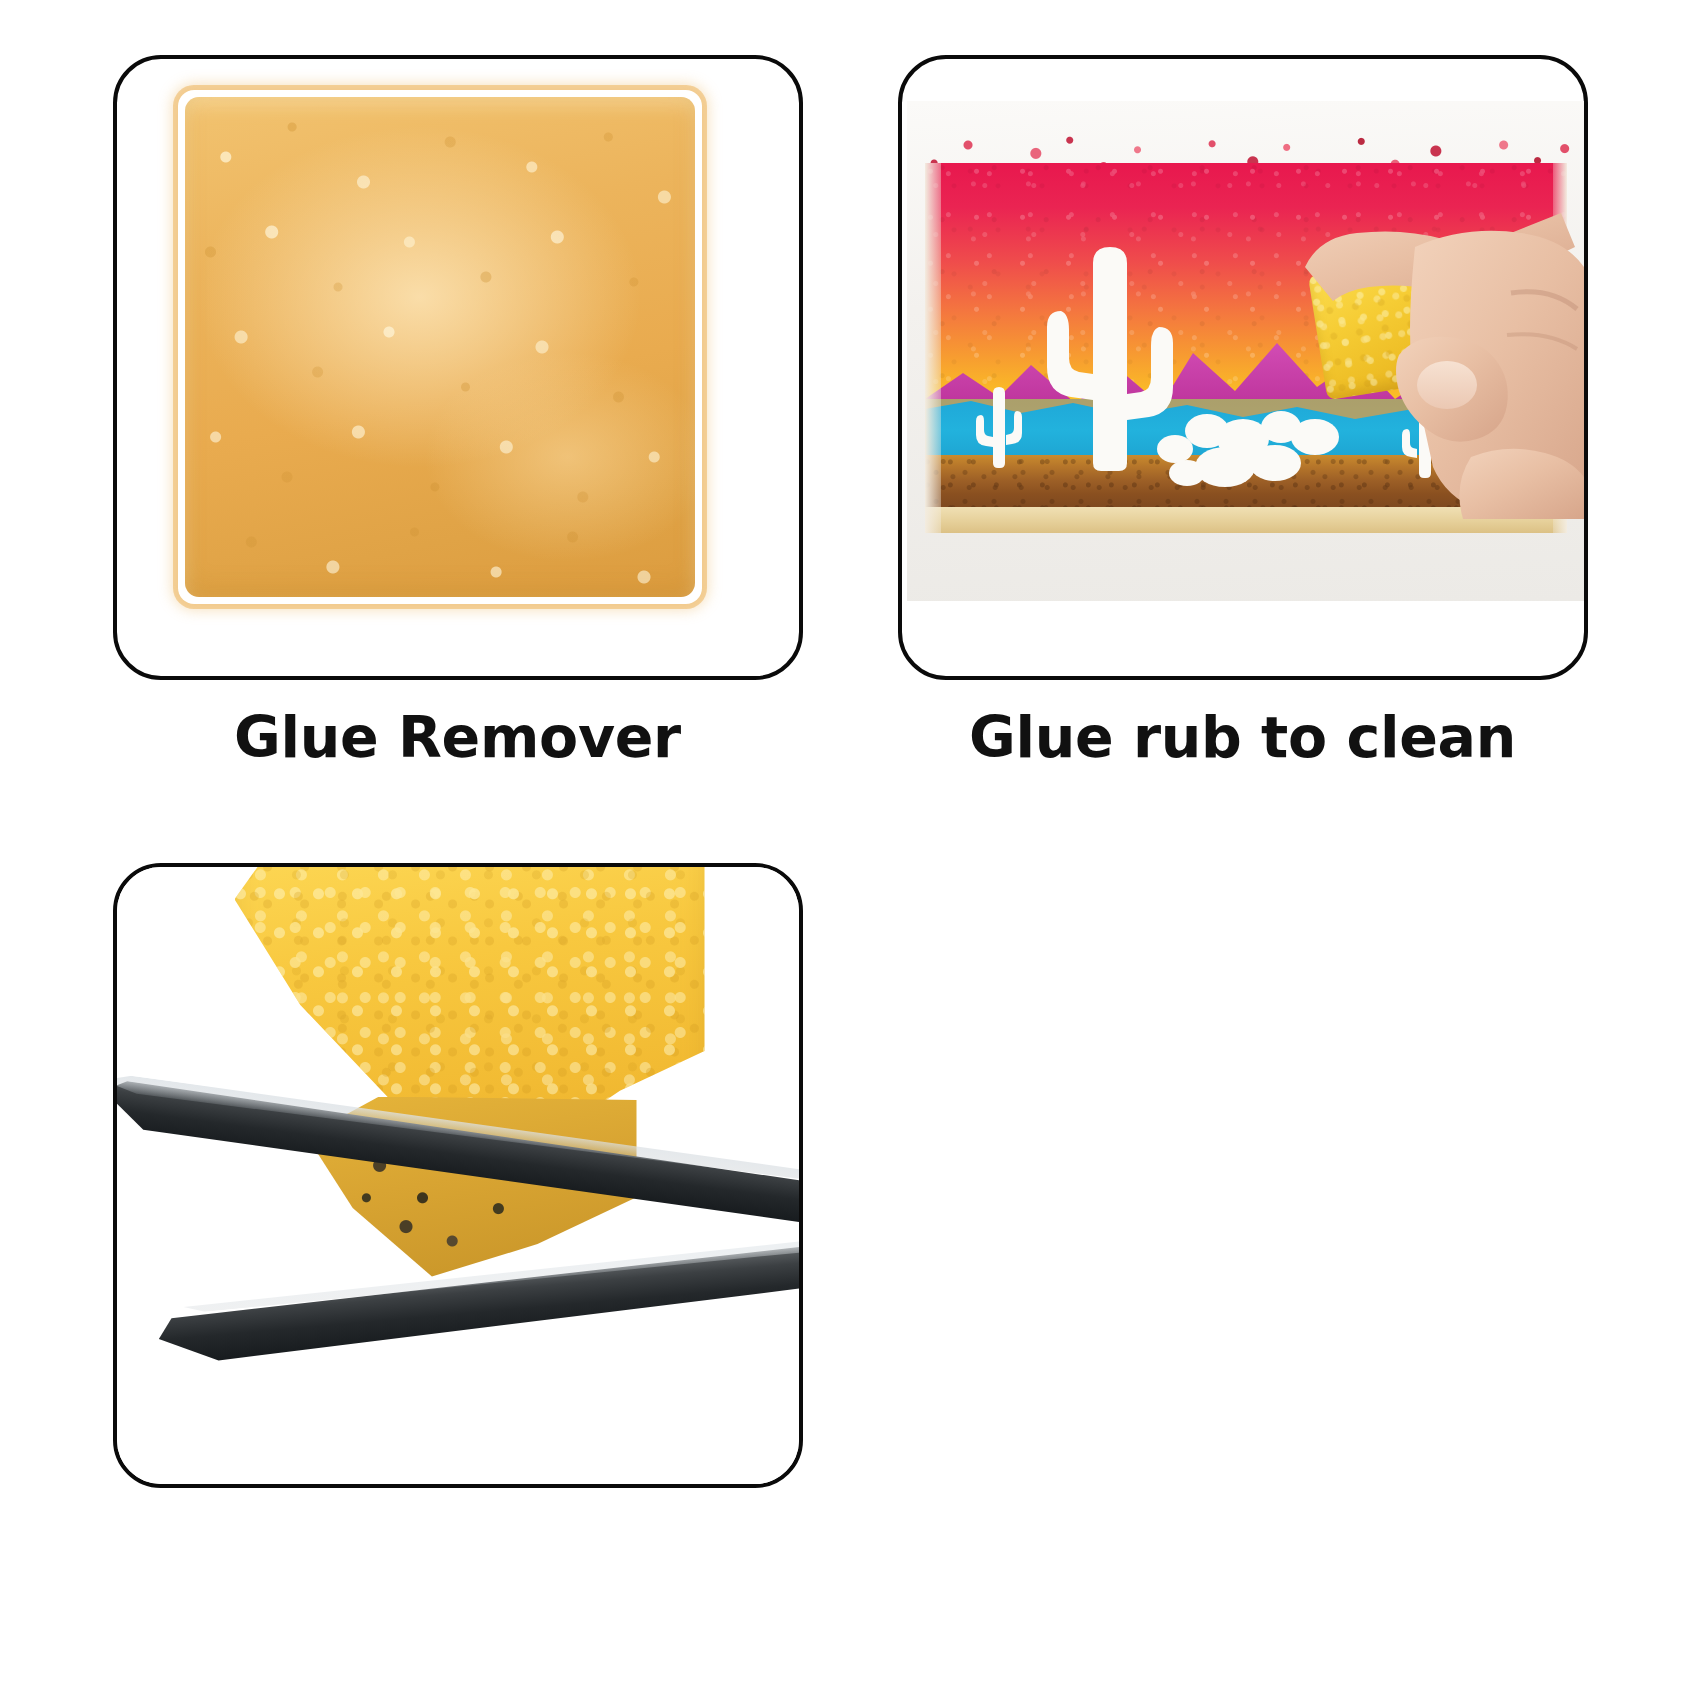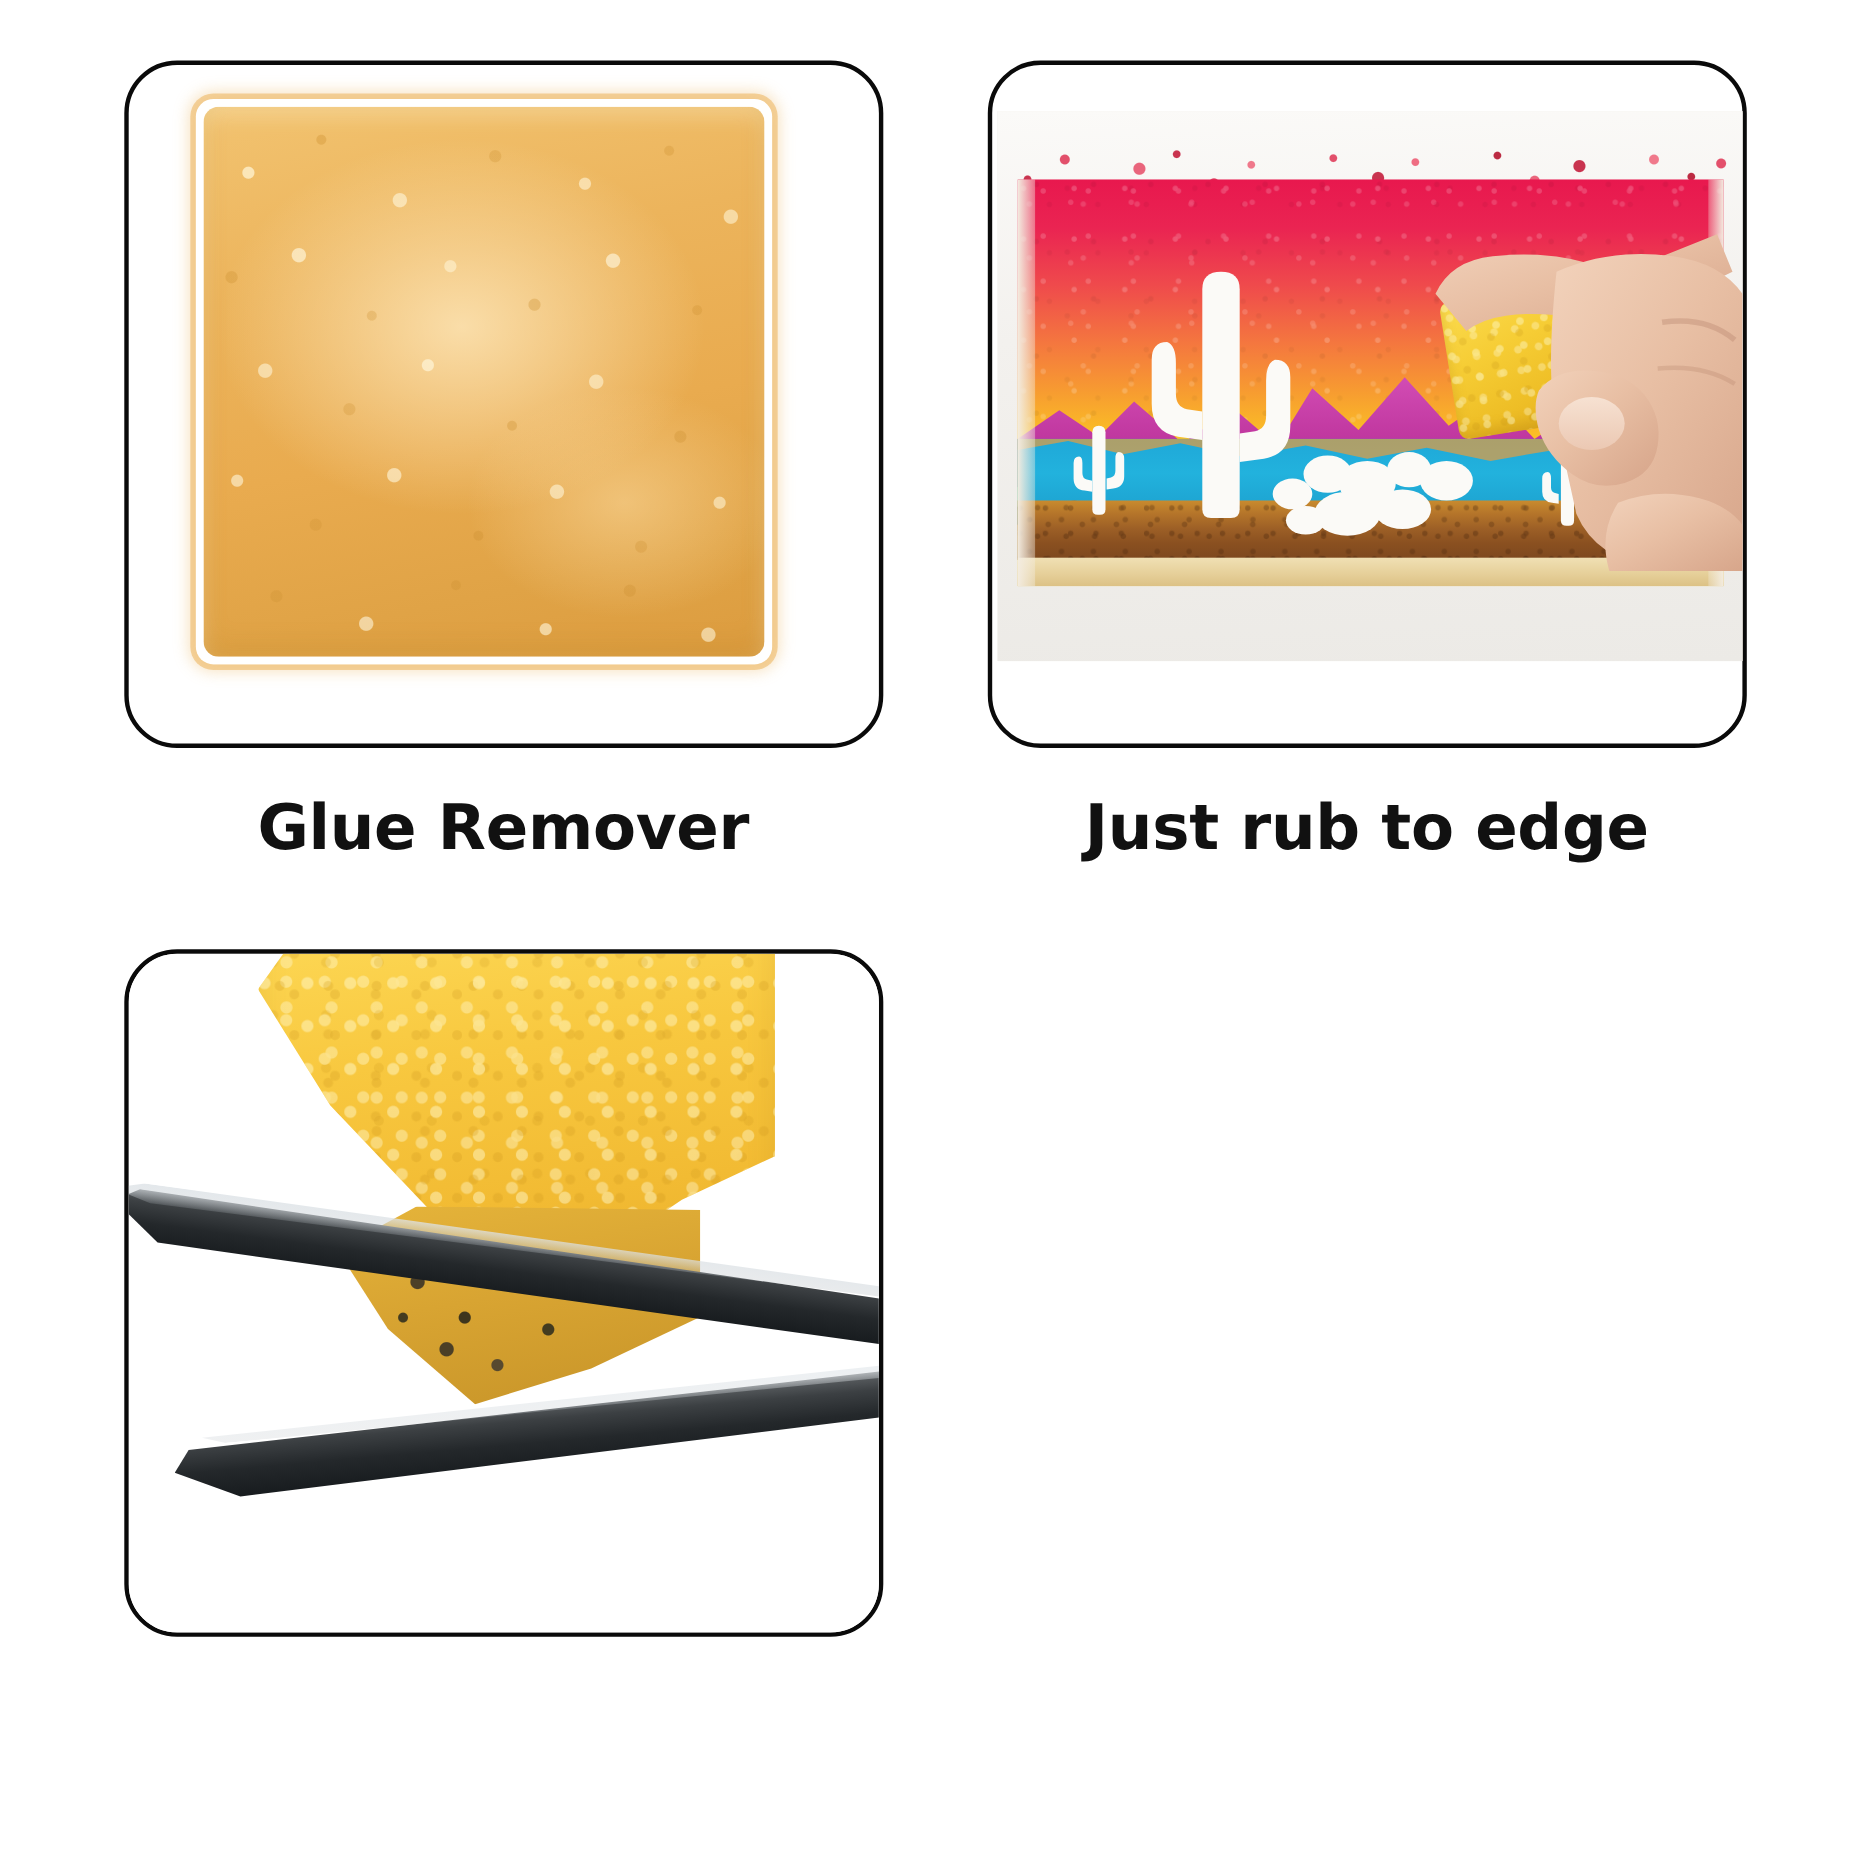--- a/index.html
+++ b/index.html
@@ -52,21 +52,21 @@
   }
 
   .panel-inner {
     position: absolute;
     inset: 0;
     overflow: hidden;
   }
 
   
   .caption {
-    margin-top: 42px;
+    margin-top: 26px;
     text-align: center;
     color: #111111;
     font-weight: 700;
     font-size: 57px;
     line-height: 1.12;
     letter-spacing: -0.3px;
     white-space: pre-line;
     font-family: "DejaVu Sans", "Liberation Sans", sans-serif;
   }
   .caption.two-line { font-size: 56px; line-height: 1.08; margin-top: 18px; }
@@ -540,21 +540,21 @@
 
                 <path d="M196,268 q36,-14 74,-4 q38,10 48,42 l0,24 l-130,0 q-10,-34 8,-62 Z" fill="url(#sk)"></path>
 
                 <path d="M236,104 q40,-6 66,16" stroke="rgba(180,130,105,0.35)" stroke-width="5" fill="none"></path>
                 <path d="M232,146 q42,-4 70,14" stroke="rgba(180,130,105,0.28)" stroke-width="4" fill="none"></path>
               </svg>
             </div>
           </div>
         </div>
       </div>
-      <div class="caption">Just rub to edge</div>
+      <div class="caption">Glue rub to clean</div>
     </div>
 
     <div class="cell">
       <div class="panel">
         <div class="panel-inner">
           <div class="photo3">
             <div class="sponge-block"></div>
             <div class="sponge-dirty">
               <div class="dirt-speck"></div>
             </div>

